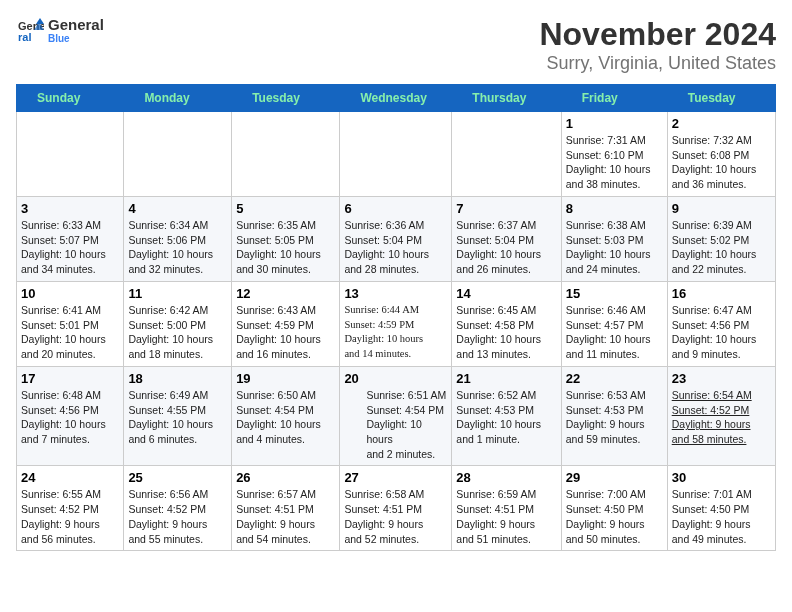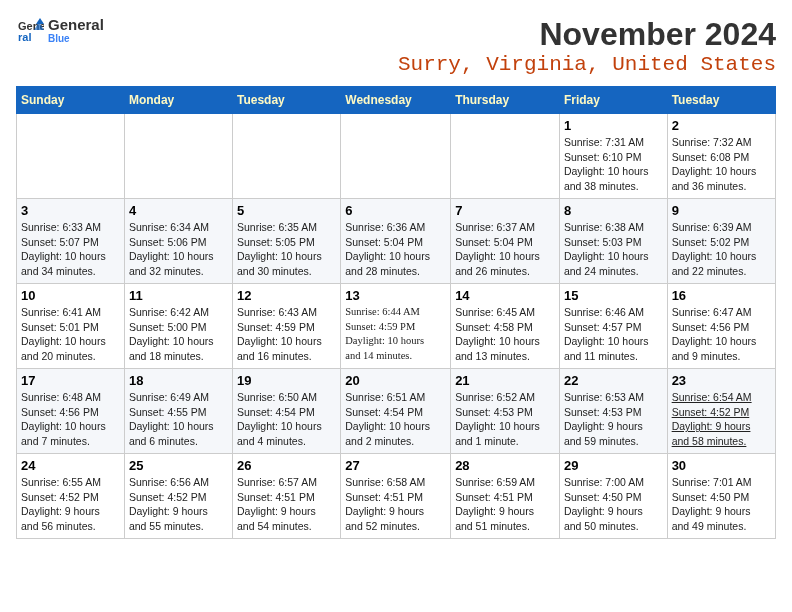--- a/index.html
+++ b/index.html
@@ -26,33 +26,32 @@
       width: 28px;
       height: 28px;
     }
     .title-area { text-align: right; }
     .month-title {
       font-size: 32px;
       font-weight: bold;
       color: #333;
     }
     .location-subtitle {
-      font-size: 21px;
-      color: #c2410c;
-      font-family: Liberation Mono, monospace;
+      font-size: 18px;
+      color: #737373;
     }
     table {
       width: 100%;
       border-collapse: collapse;
       font-size: 11px;
     }
     thead tr th {
       background: #1565c0;
-      color: #fef9c3;
-      padding: 6px 4px;
+      color: #86efac;
+      padding: 6px 20px;
       text-align: left;
       font-weight: bold;
       font-size: 12px;
       border: 1px solid #1565c0;
     }
     tbody tr td {
       border: 1px solid #ccc;
       vertical-align: top;
       padding: 4px;
       width: 113px;
@@ -252,21 +251,21 @@
         </td>
         <td>
           <span class="day-num">19</span>
           <div class="day-info" style="white-space: pre-line;">Sunrise: 6:50 AM
 Sunset: 4:54 PM
 Daylight: 10 hours
 and 4 minutes.</div>
         </td>
         <td>
           <span class="day-num">20</span>
-          <div class="day-info" style="white-space: pre-line;">Sunrise: 6:51 AM
+          <div class="day-info" style="white-space: pre-line; margin-left: 22px;">Sunrise: 6:51 AM
 Sunset: 4:54 PM
 Daylight: 10 hours
 and 2 minutes.</div>
         </td>
         <td>
           <span class="day-num">21</span>
           <div class="day-info" style="white-space: pre-line;">Sunrise: 6:52 AM
 Sunset: 4:53 PM
 Daylight: 10 hours
 and 1 minute.</div>

